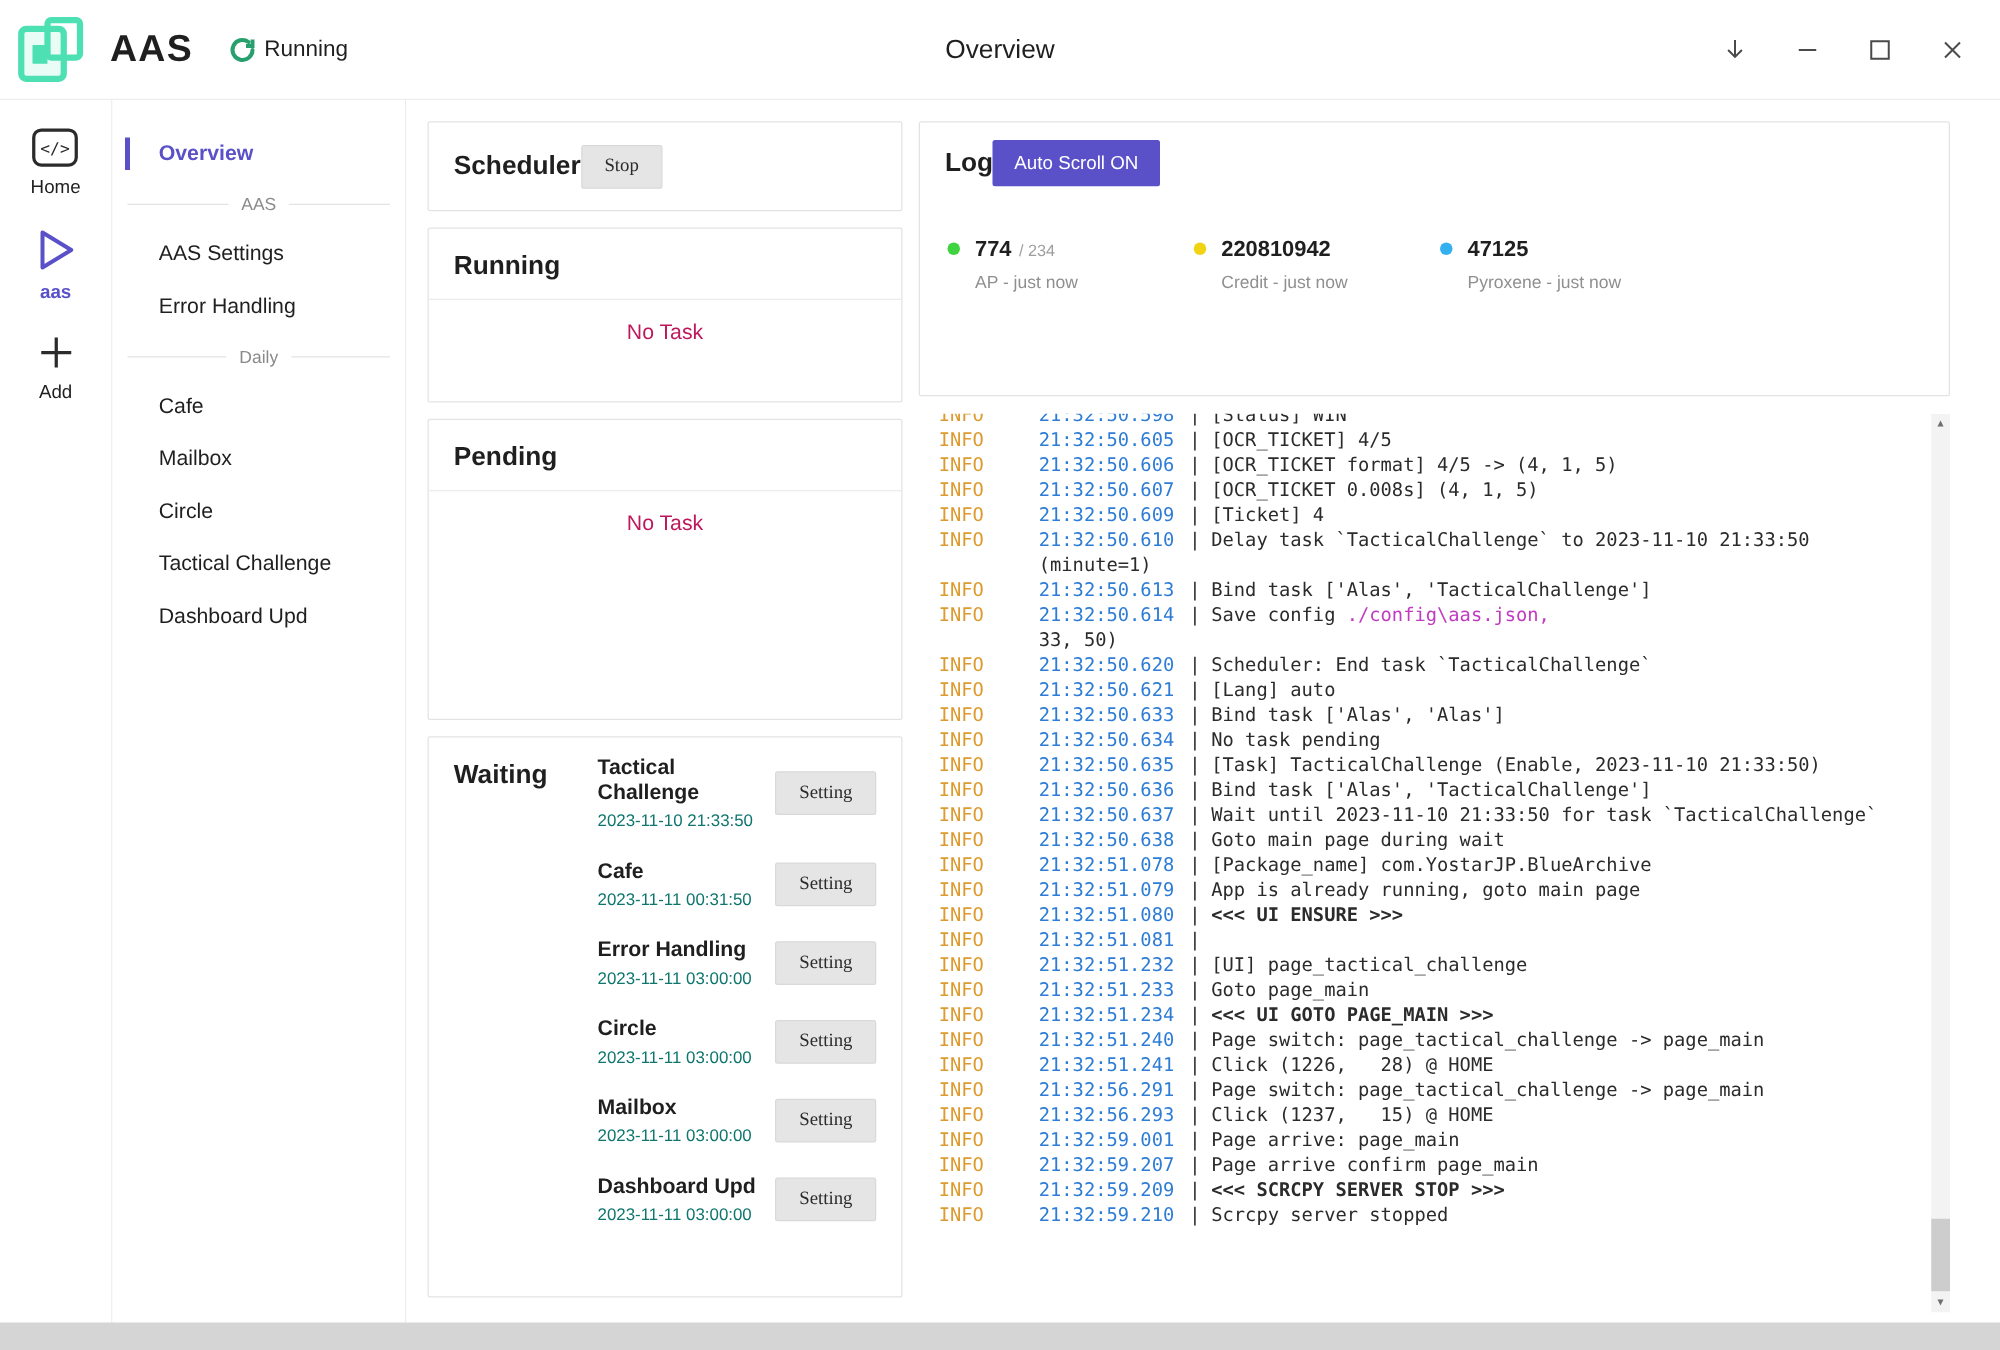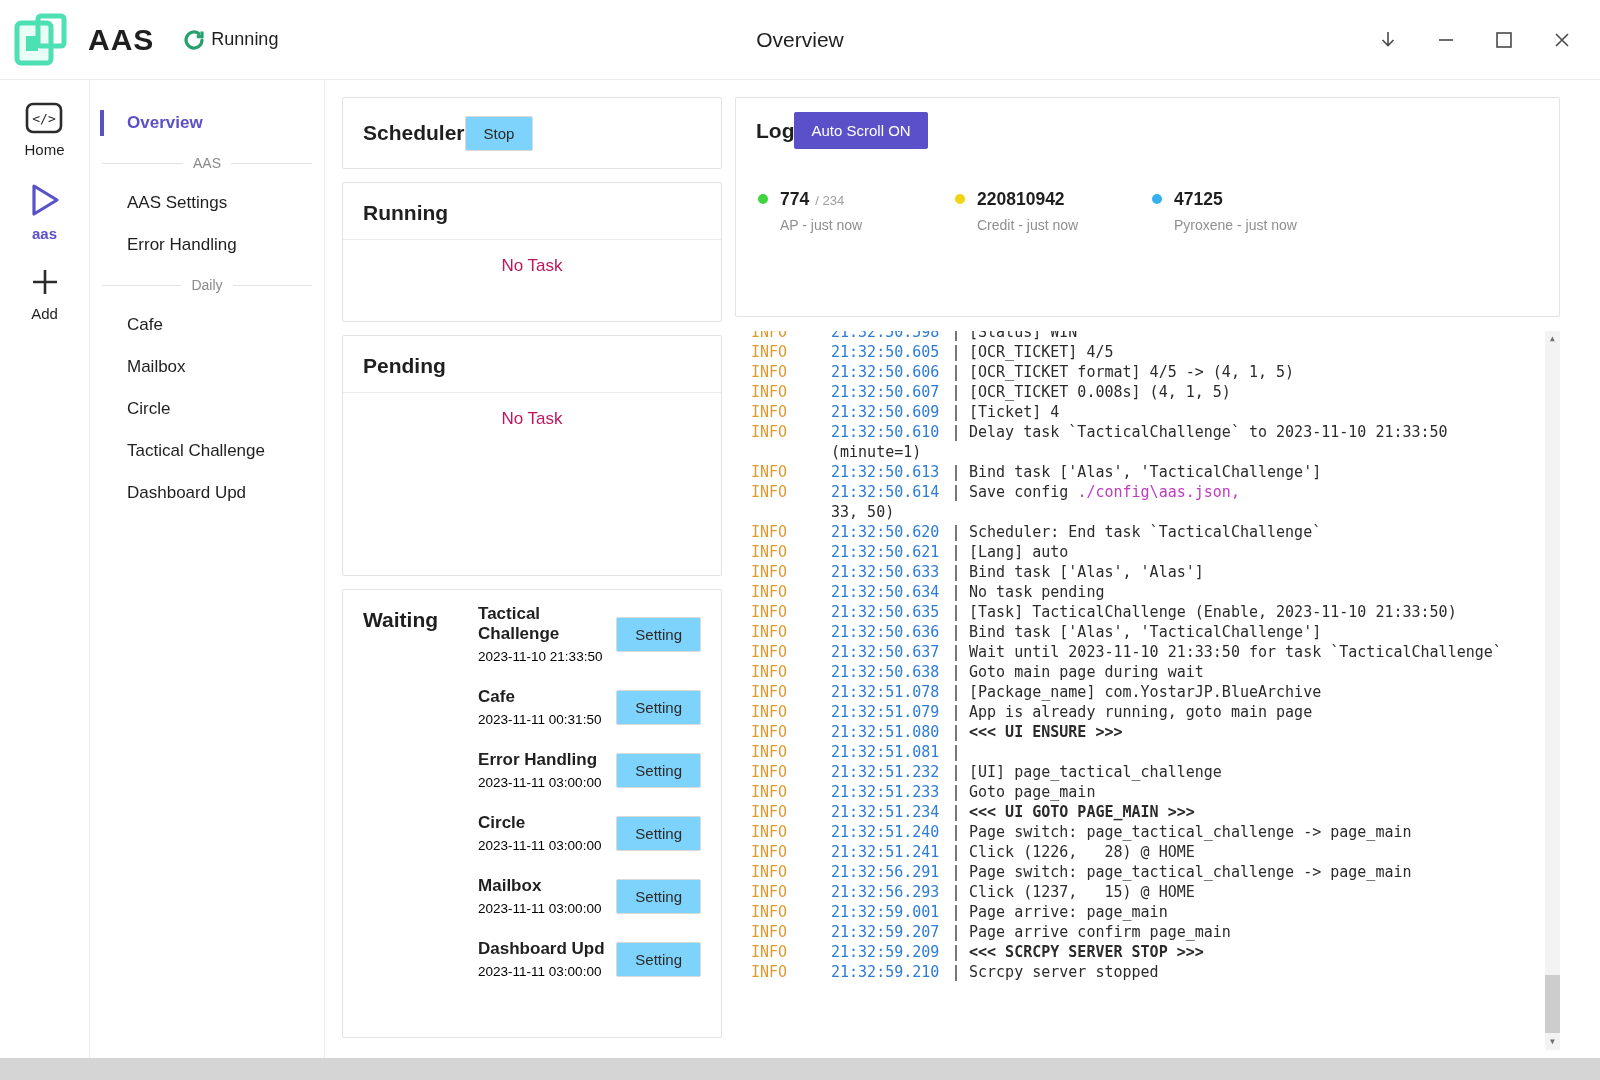--- a/index.html
+++ b/index.html
@@ -55,24 +55,24 @@
   .empty{padding-top:16px;text-align:center;color:#be185d;font-size:17px;}
 
   .card.scheduler{height:72px;display:flex;}
   .card.scheduler .card-row{flex:1;padding:0 20px;}
   .card.running{height:140px;}
   .card.pending{height:241px;}
   .card.waiting{flex:1;display:flex;flex-direction:row;min-height:0;}
   .wait-list{padding:3px 20px 0;flex:1;overflow:hidden;}
   .wait-row{display:flex;align-items:center;justify-content:space-between;padding:11px 0 12px;}
   .wait-name{font-size:17px;font-weight:700;}
-  .wait-time{font-size:13.5px;color:#000000;margin-top:5px;}
-
-  .btn{background:#7dd3fc;border:1px solid #d9d9d9;border-radius:2px;font-size:15px;color:#2b2b2b;
-       padding:8px 18px;cursor:pointer;font-family:Liberation Sans, sans-serif;}
+  .wait-time{font-size:13.5px;color:#0f766e;margin-top:5px;}
+
+  .btn{background:#e5e5e5;border:1px solid #d9d9d9;border-radius:2px;font-size:15px;color:#2b2b2b;
+       padding:8px 18px;cursor:pointer;font-family:Liberation Serif, serif;}
   .btn-primary{background:var(--accent);color:#fff;border:none;border-radius:2px;font-size:15px;
                padding:10px 17px;cursor:pointer;font-family:inherit;}
 
   
   .card.log-card{height:220px;flex:none;}
   .stats{display:flex;padding:26px 22px 0;}
   .stat{width:197px;display:flex;gap:12px;}
   .dot{width:10px;height:10px;border-radius:50%;flex:none;margin-top:5px;}
   .stat-val{font-size:17.5px;font-weight:700;}
   .stat-suffix{font-size:13px;color:#9e9e9e;font-weight:400;margin-left:6px;}

